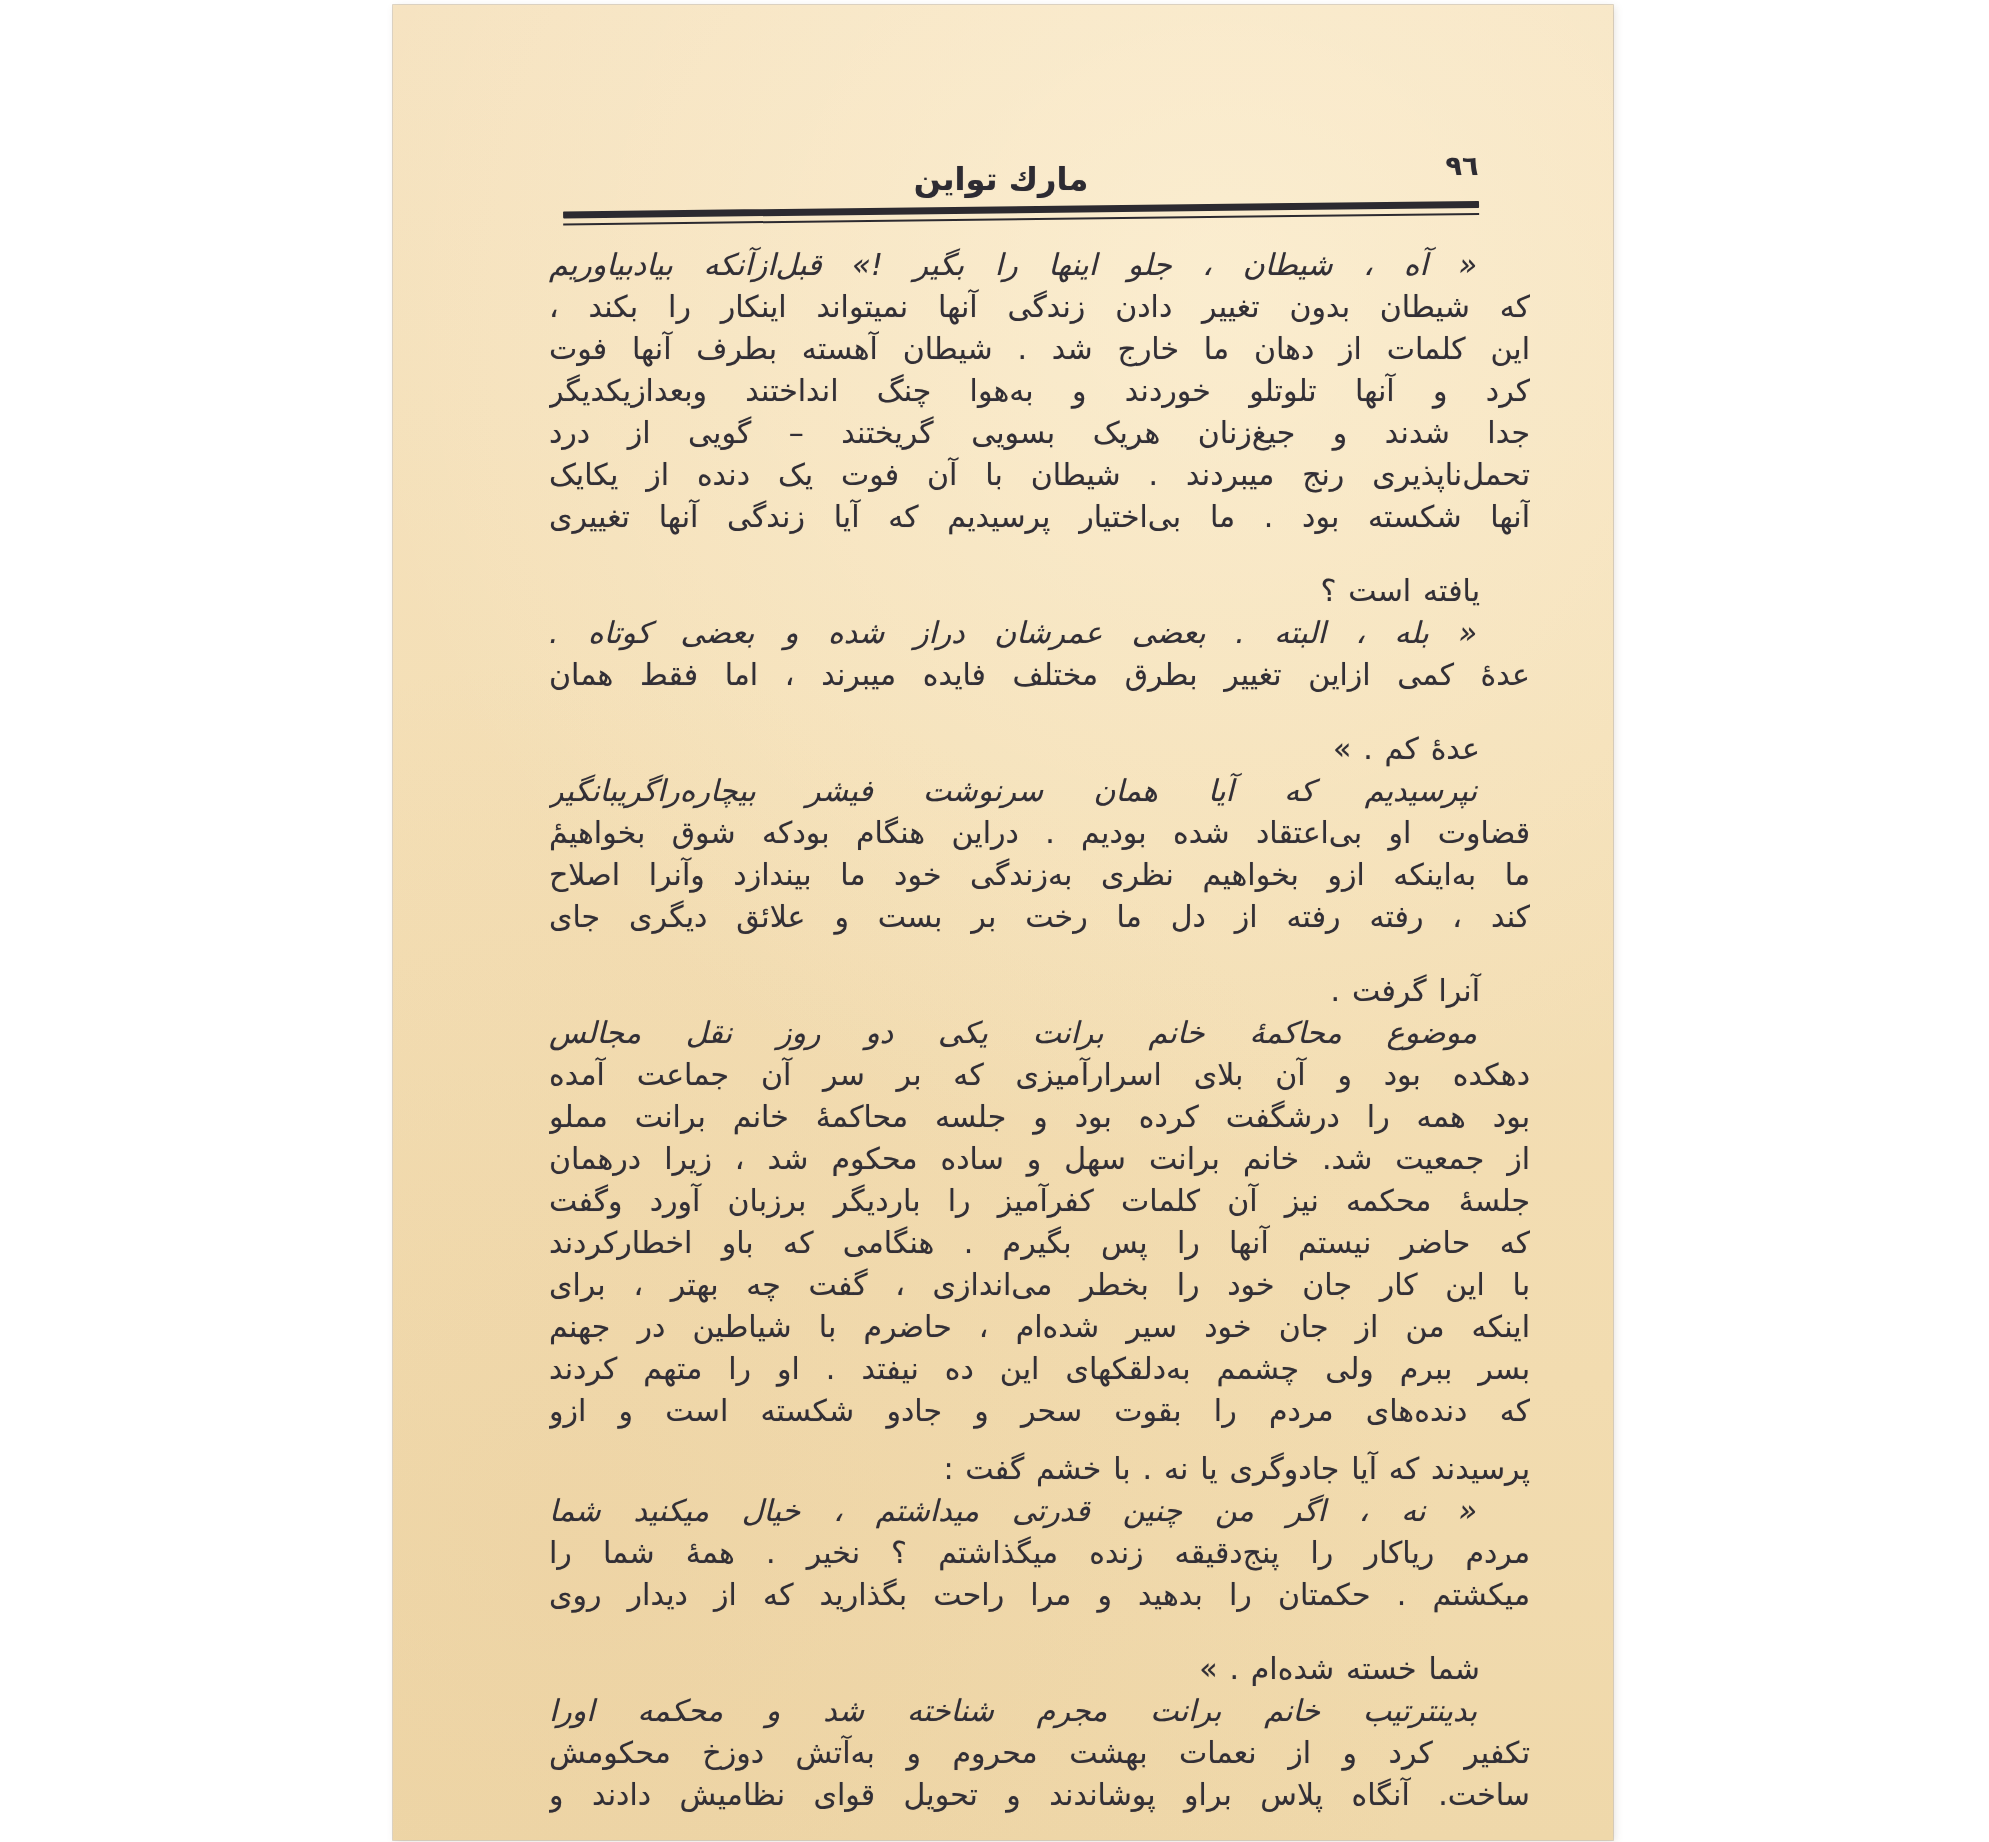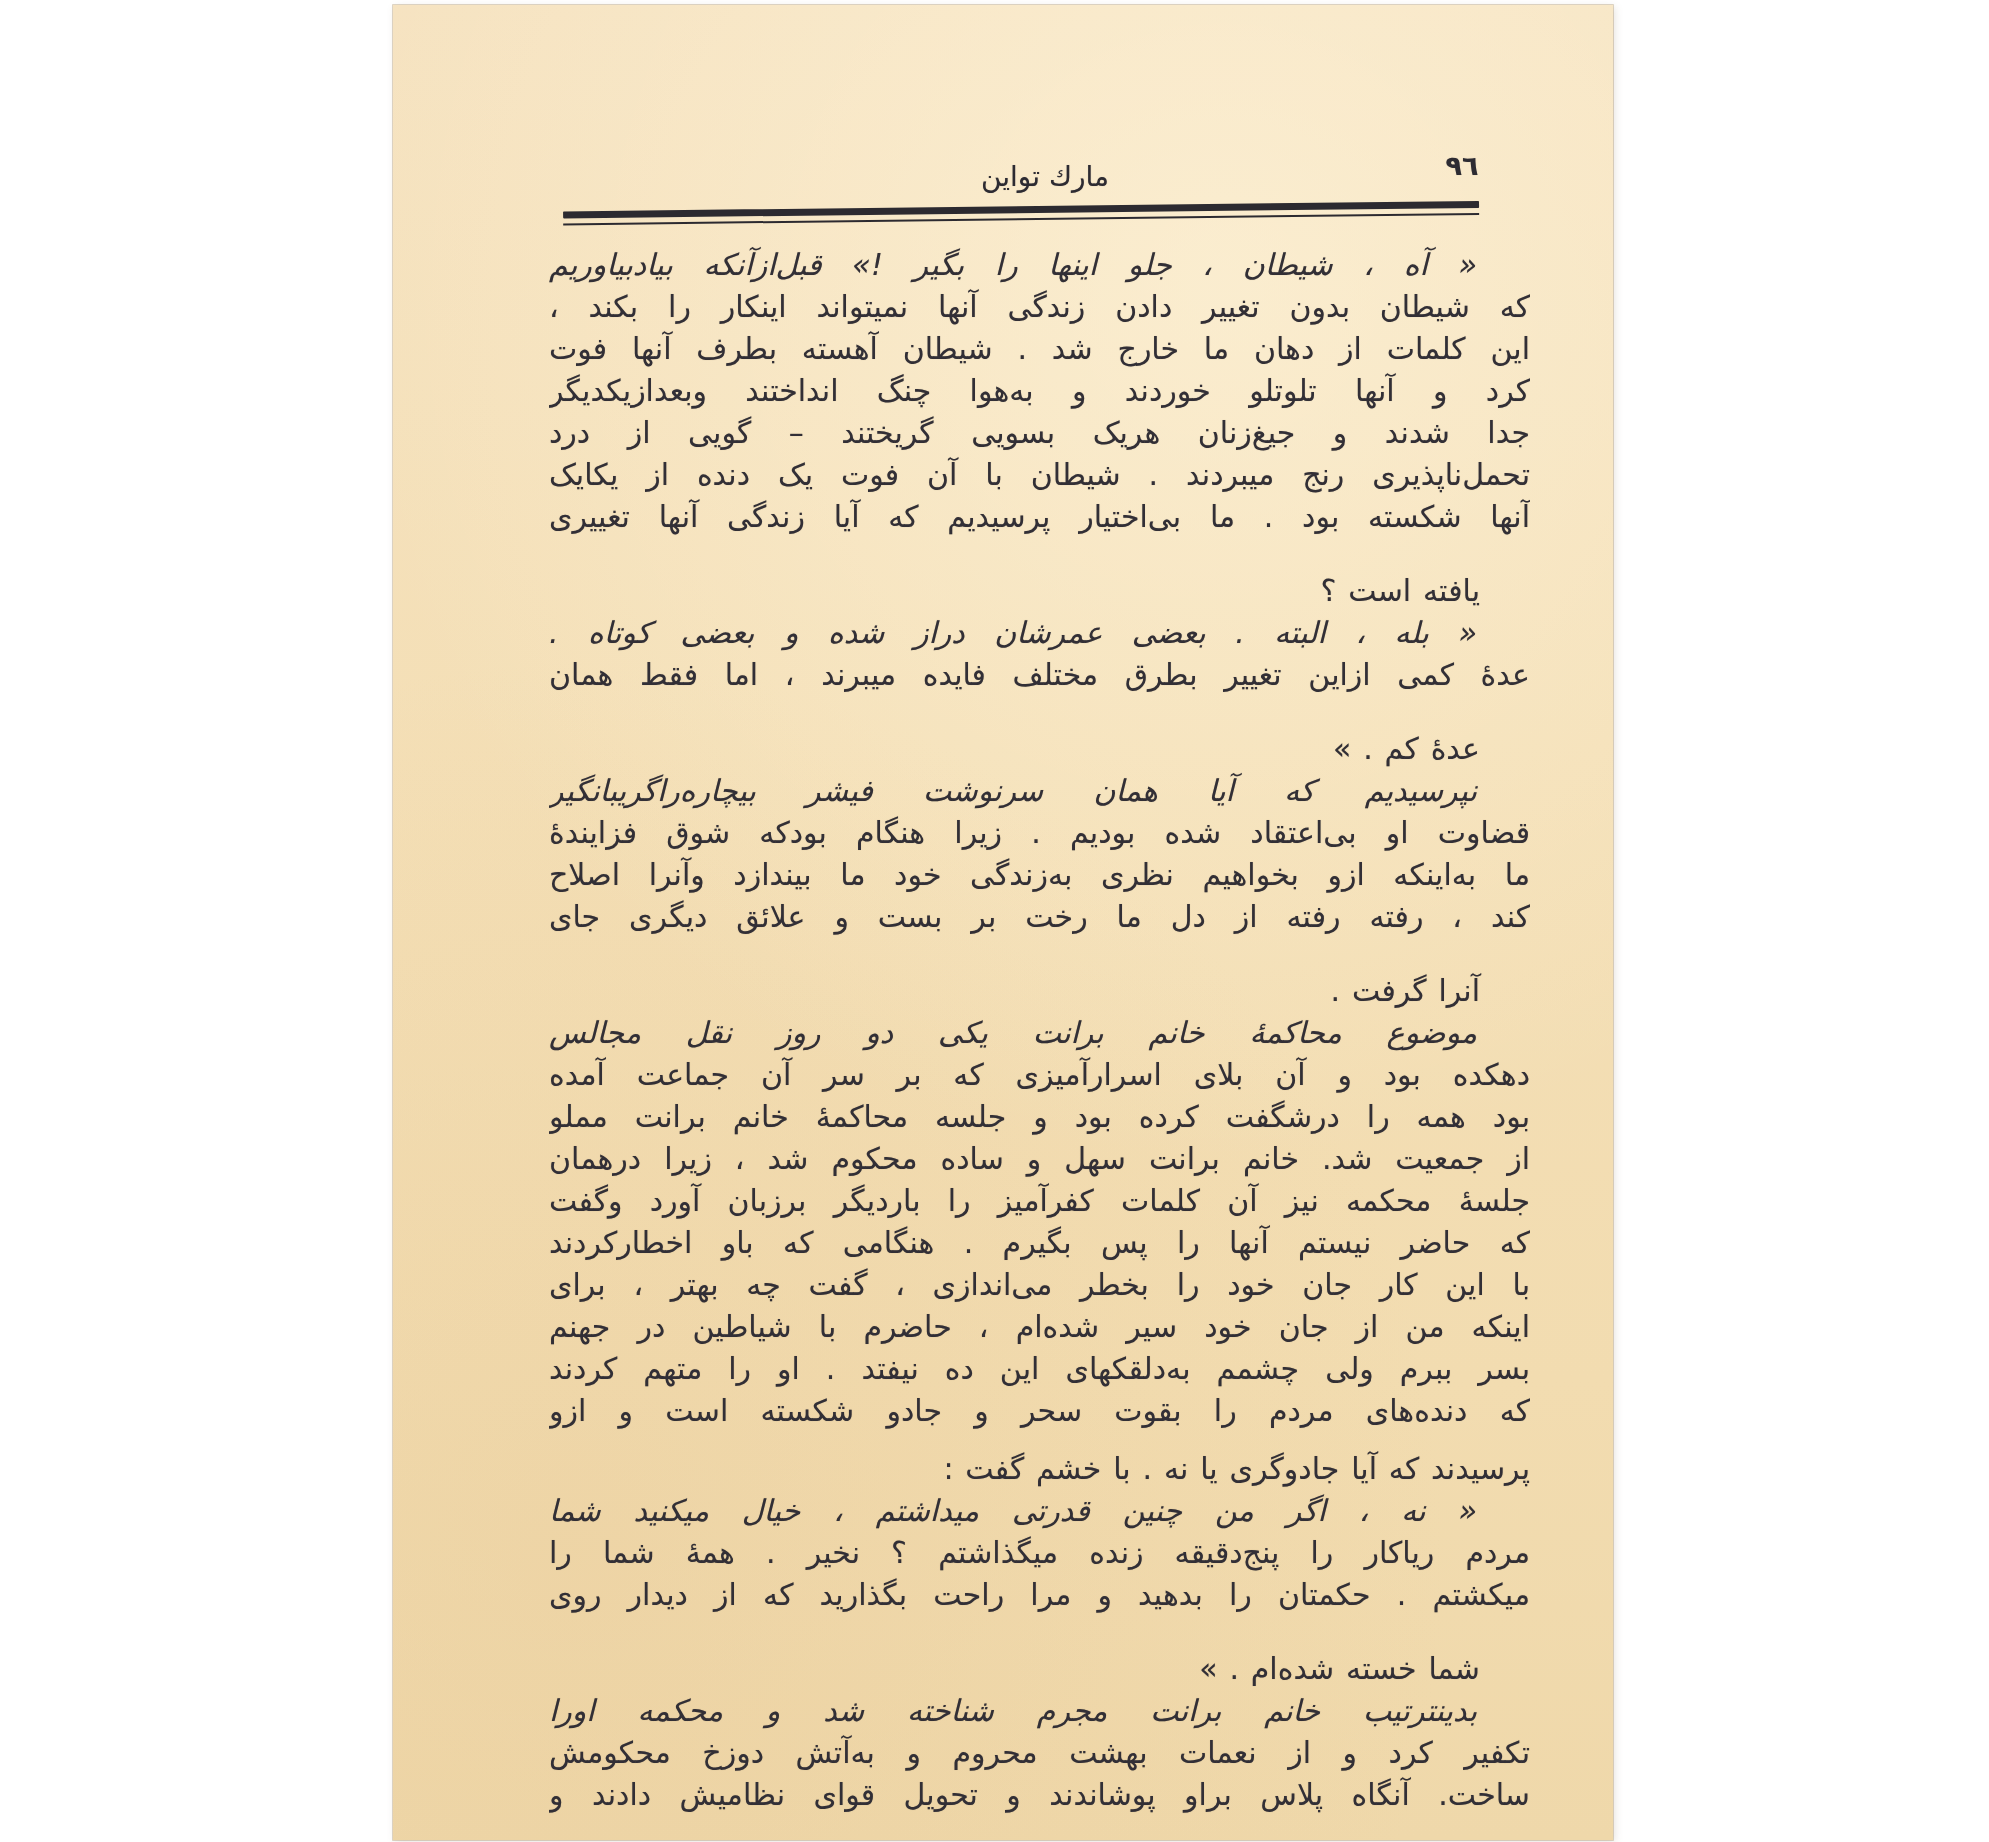--- a/index.html
+++ b/index.html
@@ -11,22 +11,22 @@
   }
   .paper{
     position:absolute;left:393px;top:4.7px;width:1220px;height:1835px;
     background:
       radial-gradient(120% 80% at 68% 15%, rgba(255,246,222,.55), rgba(255,246,222,0) 60%),
       radial-gradient(130% 90% at 15% 85%, rgba(230,198,146,.30), rgba(230,198,146,0) 55%),
       linear-gradient(180deg,#f6e3c1 0%,#f4dfb6 40%,#f2dcb0 75%,#efd8aa 100%);
     box-shadow:0 0 0 0.8px rgba(167,143,100,.45), 1.6px 2.3px 7.8px rgba(120,100,70,.18);
   }
   .running-head{
-    position:absolute;top:155px;left:652px;transform:translateX(-50%);
-    font-size:28px;font-weight:400;color:#2d2b32;letter-spacing:0.8px;
+    position:absolute;top:155px;left:608px;transform:translateX(-50%);
+    font-size:32px;font-weight:700;color:#2d2b32;letter-spacing:0.8px;
     white-space:nowrap;direction:rtl;
     text-shadow:0 0 0.8px rgba(45,43,50,.4);
   }
   .page-number{
     position:absolute;top:145px;left:1069px;transform:translateX(-50%);
     font-size:27px;font-weight:700;color:#2d2b32;
     text-shadow:0 0 0.8px rgba(45,43,50,.4);
   }
   .header-rule{
     position:absolute;left:170px;top:196px;width:916px;
@@ -65,21 +65,21 @@
       <div class="line full">این کلمات از دهان ما خارج شد . شیطان آهسته بطرف آنها فوت</div>
       <div class="line full">کرد و آنها تلوتلو خوردند و به‌هوا چنگ انداختند وبعدازیکدیگر</div>
       <div class="line full">جدا شدند و جیغ‌زنان هریک بسویی گریختند – گویی از درد</div>
       <div class="line full">تحمل‌ناپذیری رنج میبردند . شیطان با آن فوت یک دنده از یکایک</div>
       <div class="line full">آنها شکسته بود . ما بی‌اختیار پرسیدیم که آیا زندگی آنها تغییری</div>
       <div class="line last">یافته است ؟</div>
       <div class="line first">« بله ، البته . بعضی عمرشان دراز شده و بعضی کوتاه .</div>
       <div class="line full">عدهٔ کمی ازاین تغییر بطرق مختلف فایده میبرند ، اما فقط همان</div>
       <div class="line last">عدهٔ کم . »</div>
       <div class="line first">نپرسیدیم که آیا همان سرنوشت فیشر بیچاره‌راگریبانگیر</div>
-      <div class="line full">قضاوت او بی‌اعتقاد شده بودیم . زیرا هنگام بودکه شوق فزایندهٔ</div>
+      <div class="line full">قضاوت او بی‌اعتقاد شده بودیم . دراین هنگام بودکه شوق بخواهیمٔ</div>
       <div class="line full">ما به‌اینکه ازو بخواهیم نظری به‌زندگی خود ما بیندازد وآنرا اصلاح</div>
       <div class="line full">کند ، رفته رفته از دل ما رخت بر بست و علائق دیگری جای</div>
       <div class="line last">آنرا گرفت .</div>
       <div class="line first">موضوع محاکمهٔ خانم برانت یکی دو روز نقل مجالس</div>
       <div class="line full">دهکده بود و آن بلای اسرارآمیزی که بر سر آن جماعت آمده</div>
       <div class="line full">بود همه را درشگفت کرده بود و جلسه محاکمهٔ خانم برانت مملو</div>
       <div class="line full">از جمعیت شد. خانم برانت سهل و ساده محکوم شد ، زیرا درهمان</div>
       <div class="line full">جلسهٔ محکمه نیز آن کلمات کفرآمیز را باردیگر برزبان آورد وگفت</div>
       <div class="line full">که حاضر نیستم آنها را پس بگیرم . هنگامی که باو اخطارکردند</div>
       <div class="line full">با این کار جان خود را بخطر می‌اندازی ، گفت چه بهتر ، برای</div>

